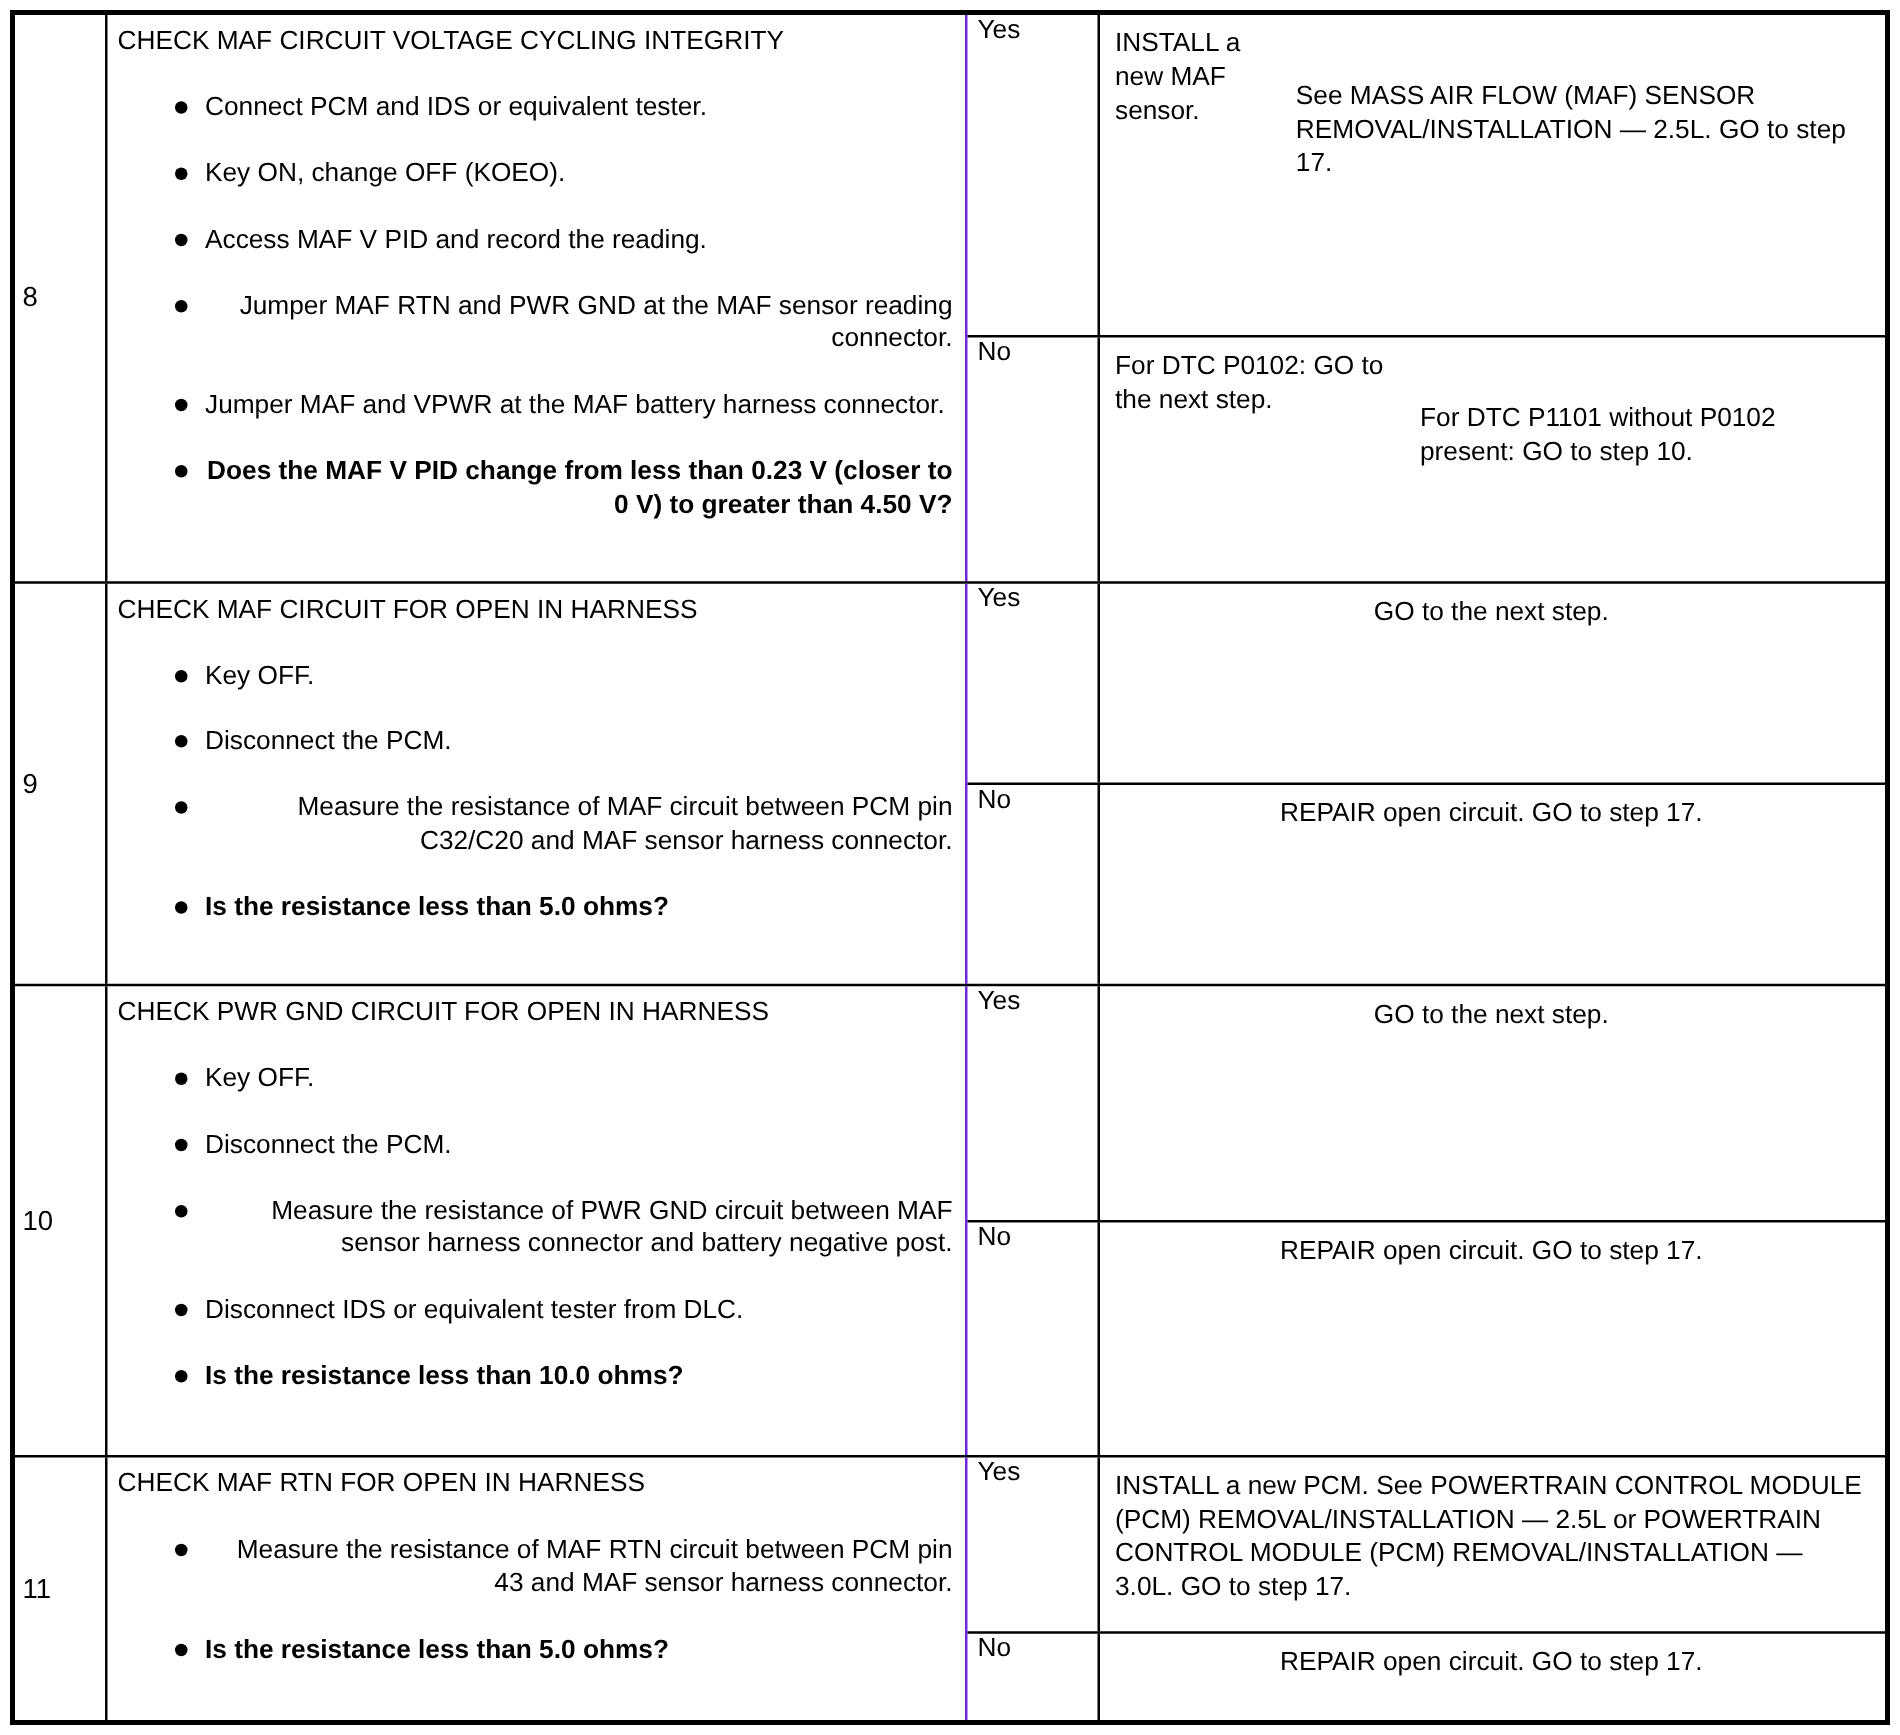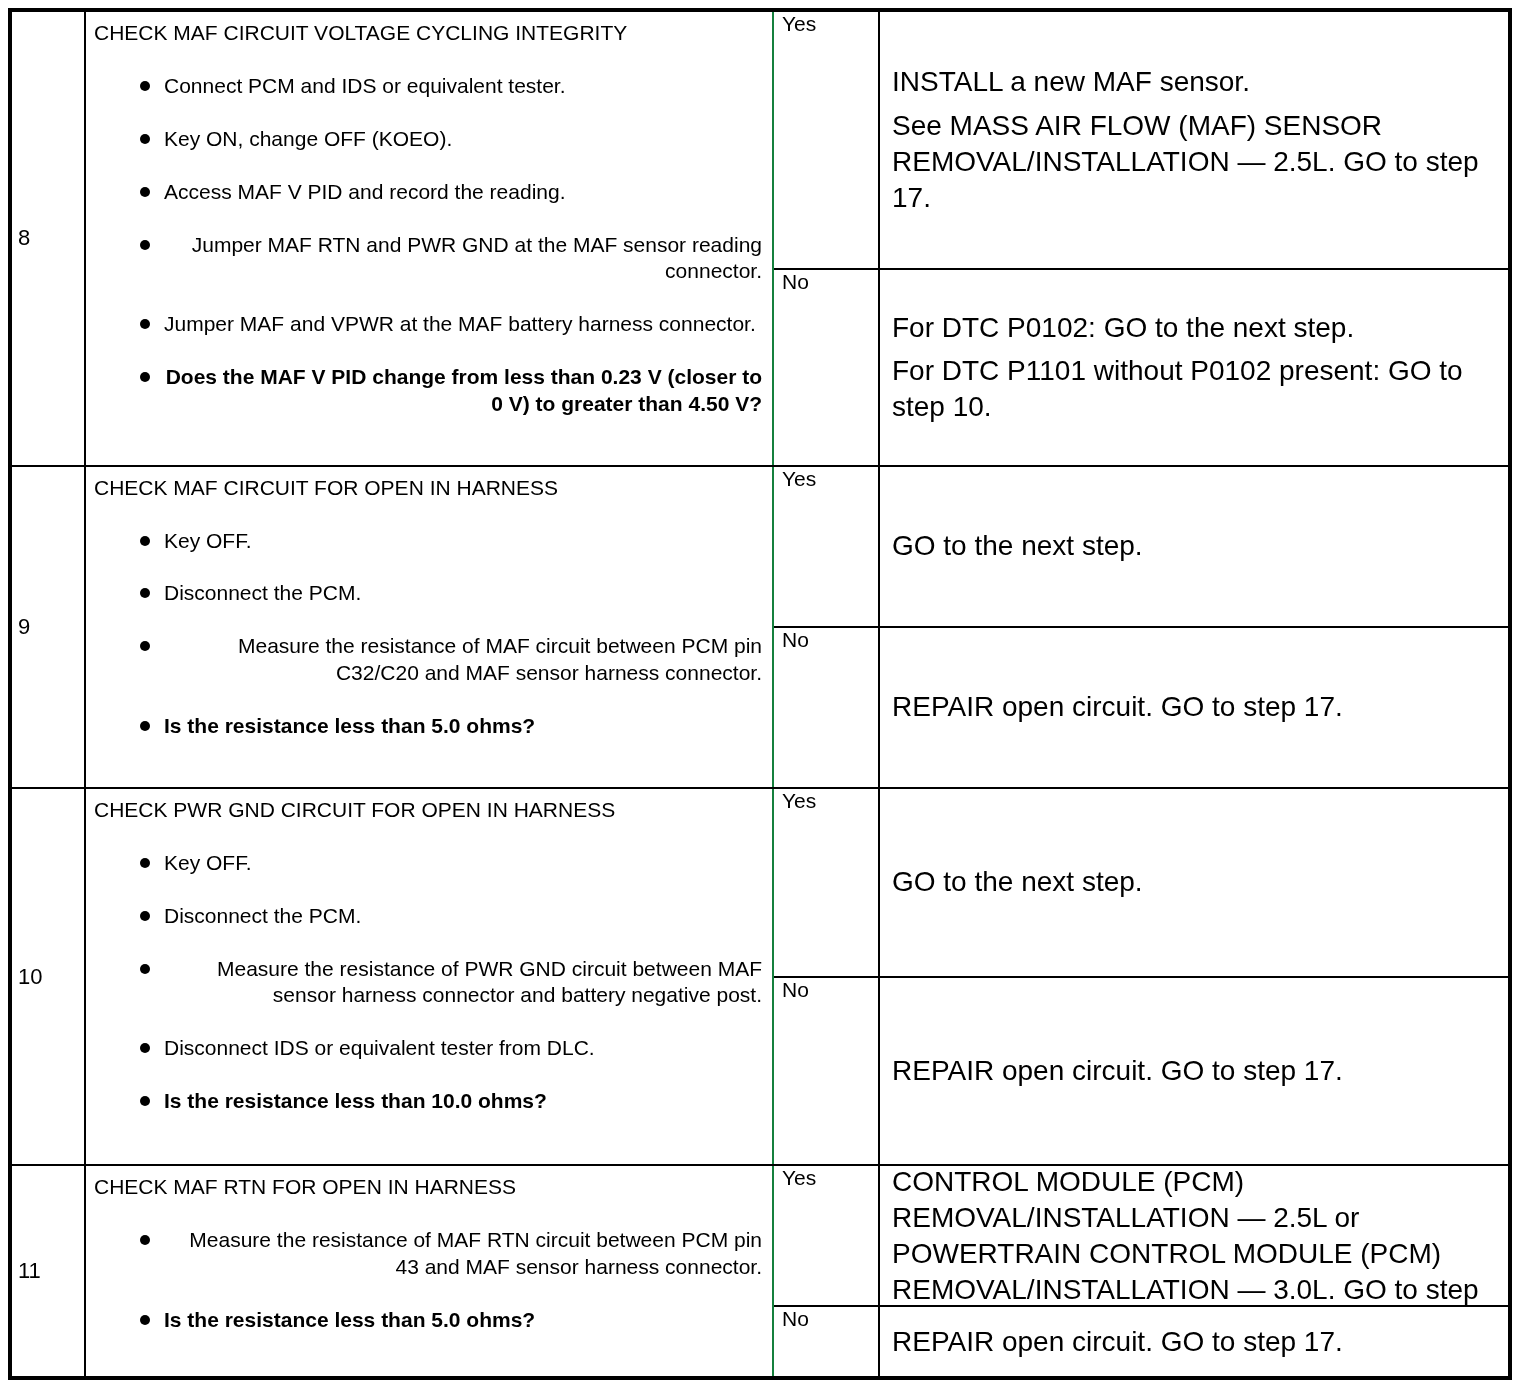--- a/index.html
+++ b/index.html
@@ -29,21 +29,21 @@
 
   .cell-step {
     width: 74px; flex: none;
     border-right: 2px solid #000;
     display: flex; align-items: center;
     padding-left: 6px;
     font-size: 22px;
   }
   .cell-desc {
     width: 688px; flex: none;
-    border-right: 2px solid #15803d;
+    border-right: 2px solid #6d28d9;
     padding: 8px 10px 6px 8px;
     font-size: 21px;
     line-height: 1.28;
     overflow: hidden;
   }
   .desc-title { margin-bottom: 26px; }
   .bullet { display: flex; margin: 0 0 26px 46px; text-align: right; }
   .bullet:last-child { margin-bottom: 0; }
   .bullet .dot {
     width: 10px; height: 10px; border-radius: 50%;
@@ -62,27 +62,27 @@
 
   .cell-yn {
     width: 106px; flex: none;
     border-right: 2px solid #000;
     display: flex; align-items: flex-start;
     padding-left: 8px;
     font-size: 21px;
   }
   .cell-action {
     flex: 1 1 auto; min-width: 0;
-    display: flex; flex-direction: column; justify-content: center;
+    display: flex; flex-direction: row; justify-content: center;
     padding: 10px 14px 10px 12px;
-    font-size: 28px;
+    font-size: 21px;
     line-height: 1.28;
     overflow: hidden;
   }
-  .cell-action p + p { margin-top: 8px; }
+  .cell-action p + p { margin-top: 42px; }
 </style>
 </head>
 <body>
 
 <div class="page">
   <div class="ptable">
 
     <section class="trow row-8">
       <div class="cell-step">
         <span>8</span>

